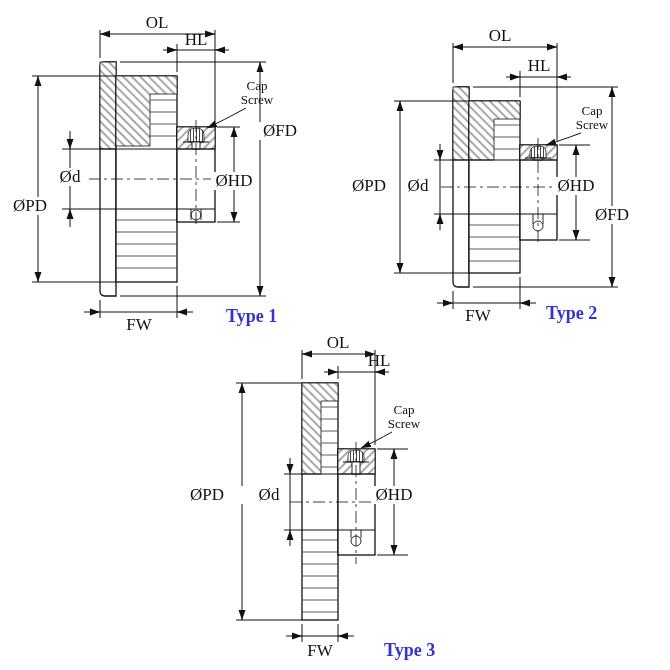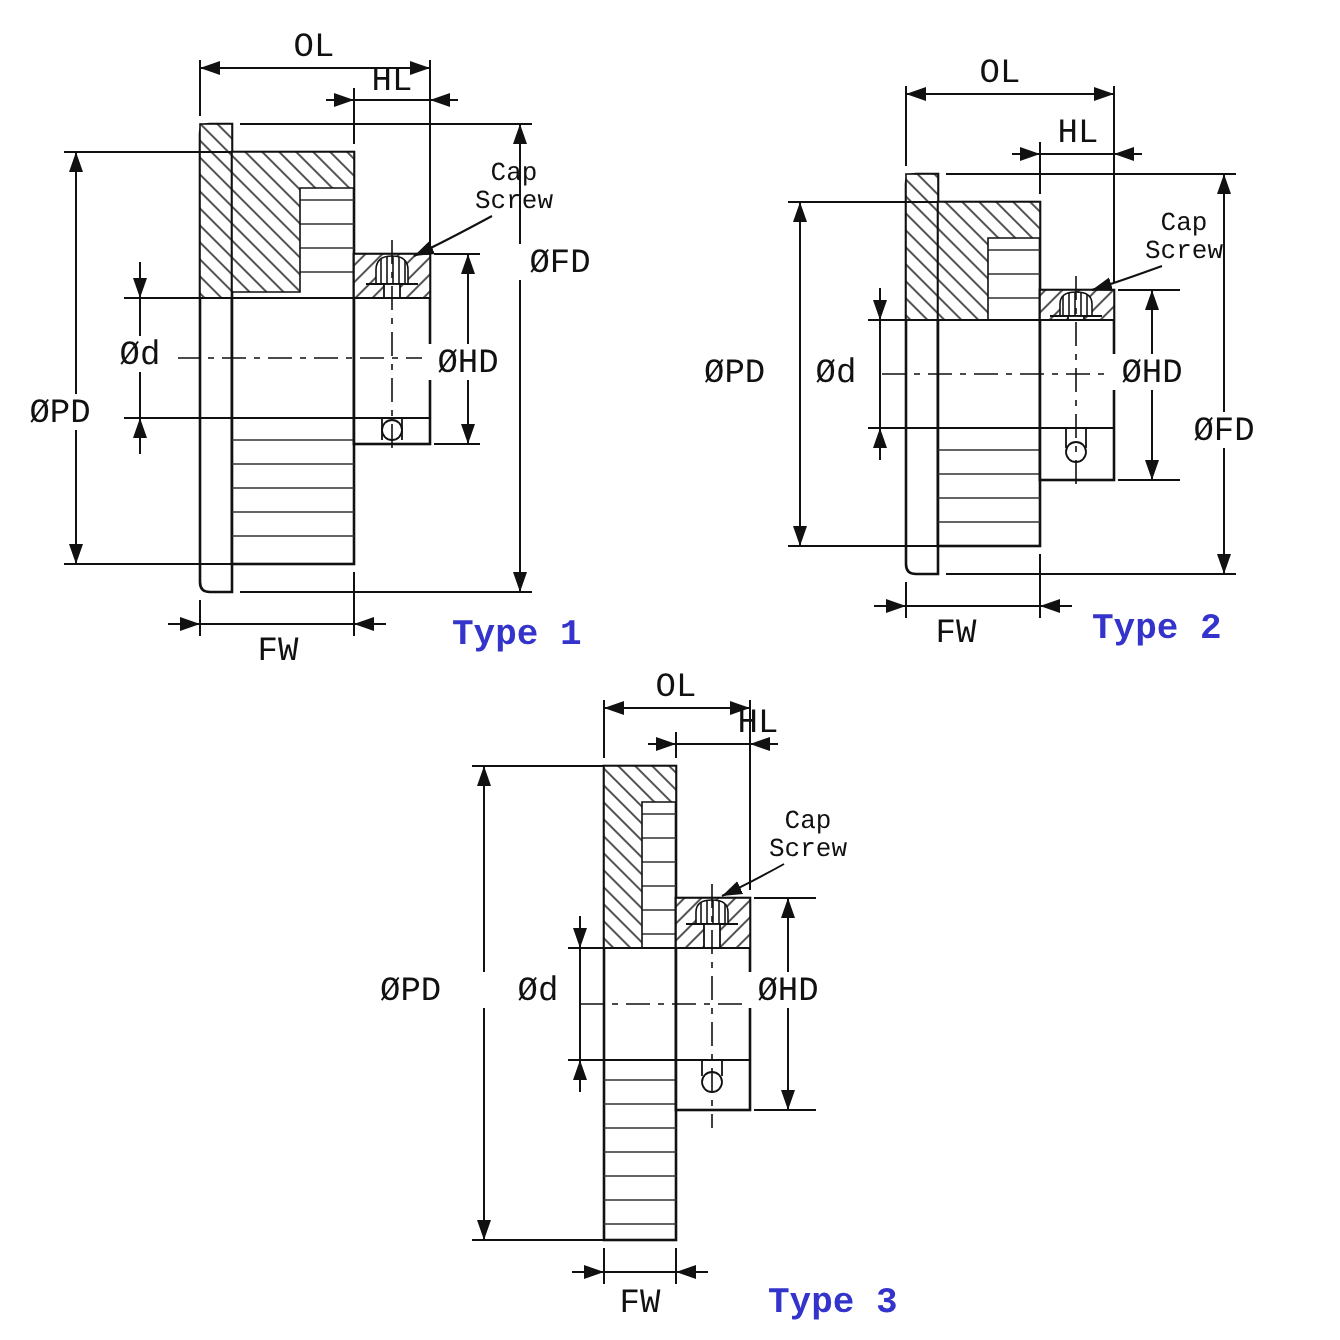--- a/index.html
+++ b/index.html
@@ -1,17 +1,17 @@
 <!DOCTYPE html>
 <html><head>
 <meta charset="utf-8">
 <style>
   html,body{margin:0;padding:0;background:#ffffff;}
   .canvas{position:relative;width:670px;height:670px;background:#ffffff;overflow:hidden;
-          font-family:Liberation Mono, monospace;}
+          font-family:Liberation Serif, serif;}
   svg{position:absolute;overflow:visible;}
   #svg-t1{left:0;top:0;}
   #svg-t2{left:350px;top:25px;}
   #svg-t3{left:172px;top:318px;}
   .ol{stroke:#111;stroke-width:1.3;fill:#ffffff;}
   .dm{stroke:#111;stroke-width:1;fill:none;}
   .th{stroke:#333;stroke-width:0.8;fill:none;}
   .hp{stroke:#111;stroke-width:0.8;}
   .cl{stroke:#111;stroke-width:0.8;stroke-dasharray:12 4 3 4;fill:none;}
   text.lbl{font-size:17px;fill:#111;}

